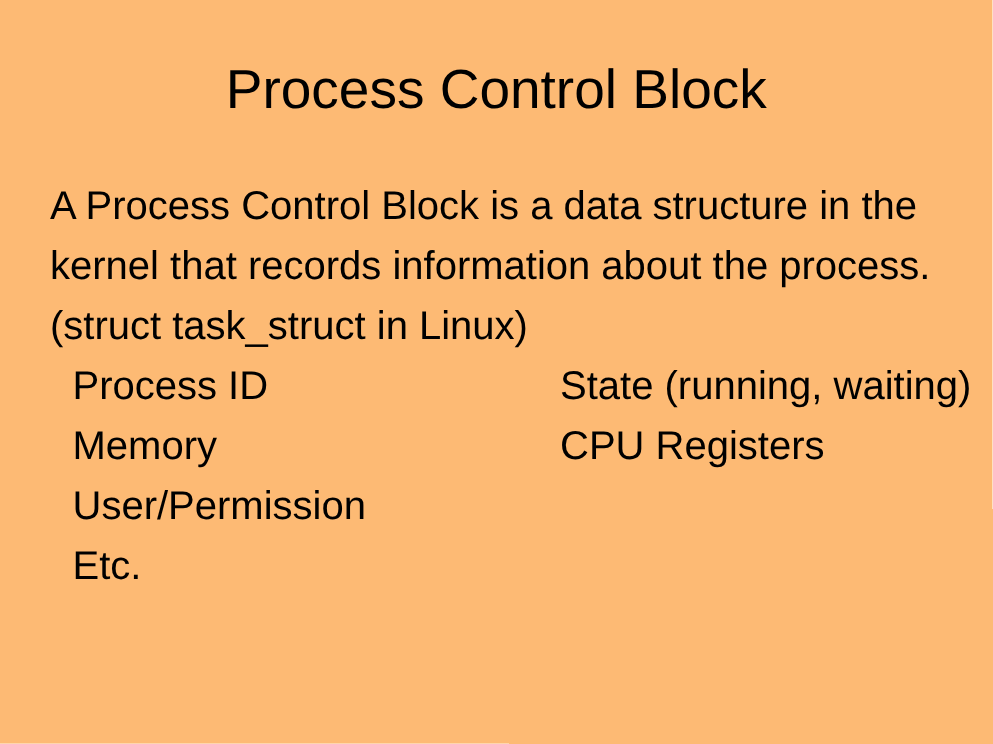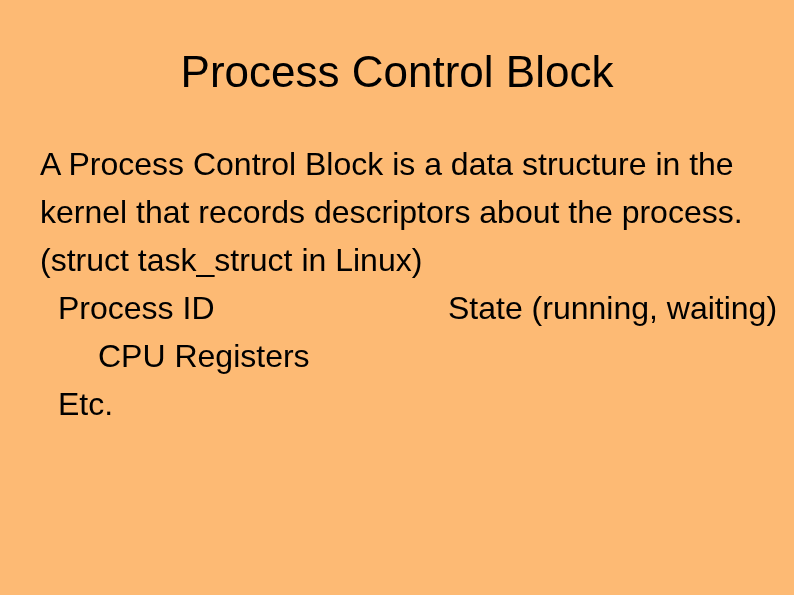--- a/index.html
+++ b/index.html
@@ -57,33 +57,35 @@
 <body>
 
 <div class="slide">
 
   <div class="title">Process Control Block</div>
 
   <div class="body-block">
 
     <div>
       <div class="para-line">A Process Control Block is a data structure in the</div>
-      <div class="para-line">kernel that records descriptors about the process.</div>
+      <div class="para-line">kernel that records information about the process.</div>
       <div class="para-line">(struct task_struct in Linux)</div>
     </div>
 
     <div>
       <div class="attr-row">
         <div class="attr-left">Process ID</div>
         <div class="attr-right">State (running, waiting)</div>
       </div>
       <div class="attr-row">
+        <div class="attr-left">Memory</div>
         <div class="attr-right">CPU Registers</div>
       </div>
       <div class="attr-row">
+        <div class="attr-left">User/Permission</div>
       </div>
       <div class="attr-row">
         <div class="attr-left">Etc.</div>
         <div class="attr-right"></div>
       </div>
     </div>
 
   </div>
 </div>
 

